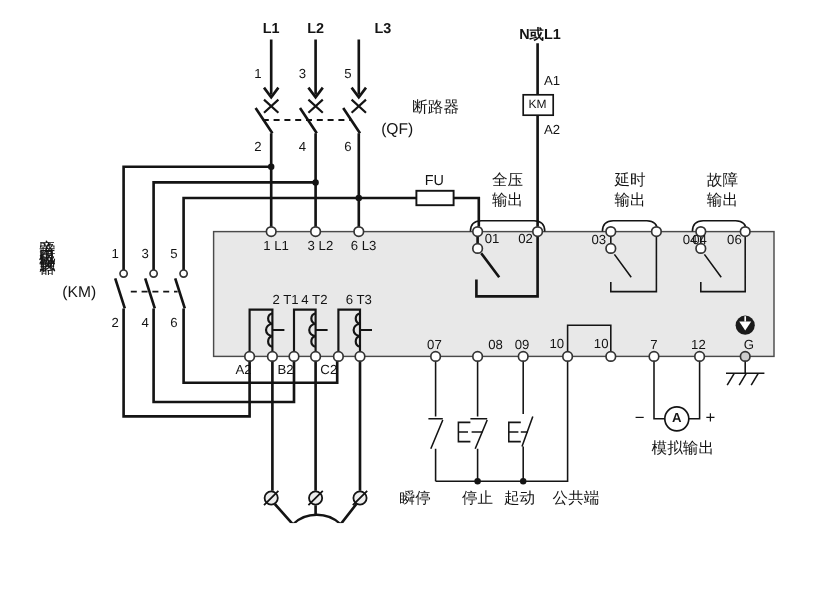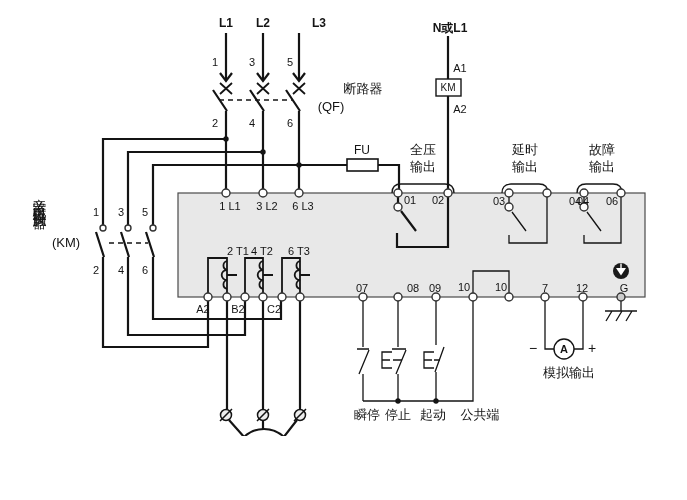--- a/index.html
+++ b/index.html
@@ -195,21 +195,21 @@
   <div class="lbl sm" style="left:464px;top:287px;">10</div>
   <div class="lbl sm" style="left:501px;top:287px;">10</div>
   <div class="lbl sm" style="left:545px;top:288px;">7</div>
   <div class="lbl sm" style="left:582px;top:288px;">12</div>
   <div class="lbl sm" style="left:624px;top:288px;">G</div>
 
   <div class="lbl sm" style="left:203px;top:309px;">A2</div>
   <div class="lbl sm" style="left:238px;top:309px;">B2</div>
   <div class="lbl sm" style="left:274px;top:309px;">C2</div>
 
-  <div class="lbl cn" style="left:367px;top:415px;">瞬停</div>
+  <div class="lbl cn" style="left:346px;top:415px;">瞬停</div>
   <div class="lbl cn" style="left:398px;top:415px;">停止</div>
   <div class="lbl cn" style="left:433px;top:415px;">起动</div>
   <div class="lbl cn" style="left:480px;top:415px;">公共端</div>
 
   <div class="lbl" style="left:533px;top:348px;font-size:14px;">−</div>
   <div class="lbl b" style="left:564px;top:349px;font-size:11px;">A</div>
   <div class="lbl" style="left:592px;top:348px;font-size:14px;">+</div>
   <div class="lbl cn" style="left:569px;top:373px;">模拟输出</div>
 
   <div class="lbl" style="left:263px;top:458px;font-size:17px;">M</div>

